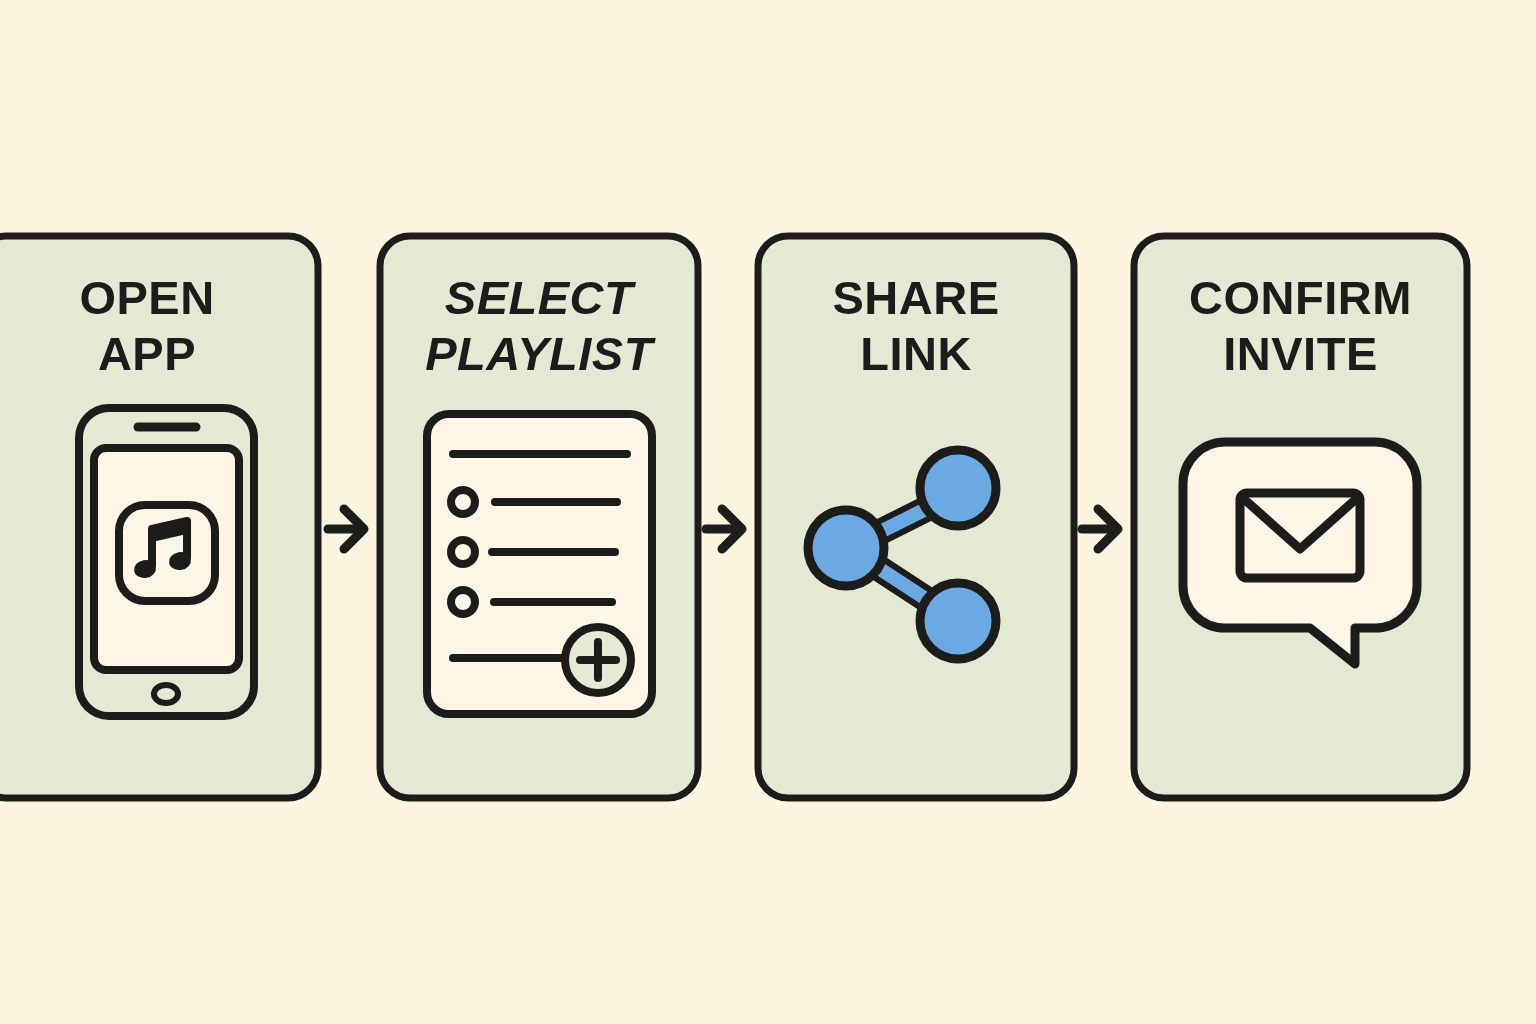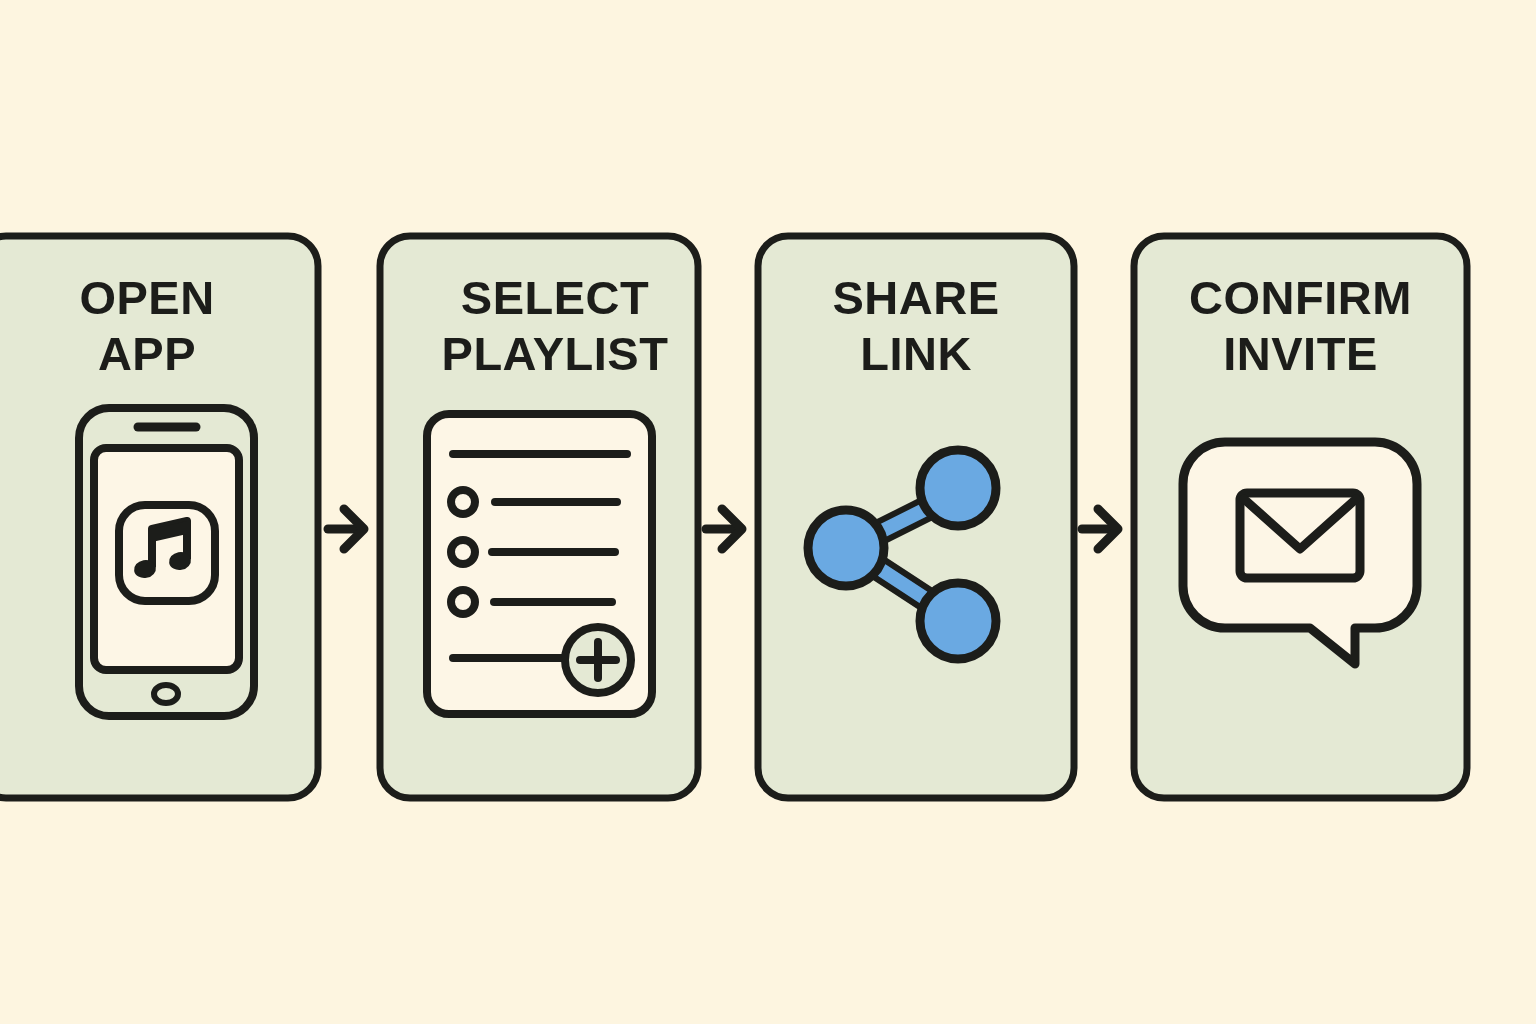--- a/index.html
+++ b/index.html
@@ -141,21 +141,21 @@
     </g>
     <g>
       <line x1="1082" y1="521" x2="1116" y2="521" stroke="#1c1d1a" stroke-width="9" stroke-linecap="round"></line>
       <path d="M1098 501 L1118 521 L1098 541" fill="none" stroke="#1c1d1a" stroke-width="9" stroke-linecap="round" stroke-linejoin="round"></path>
     </g>
   </svg>
 
   <div class="card-title" style="left:-24px; top:262px; width:342px;">OPEN
 APP</div>
 
-  <div class="card-title" style="left:396px; top:262px; width:318px;">SELECT
+  <div class="card-title" style="left:380px; top:262px; width:318px;font-style:italic;">SELECT
 PLAYLIST</div>
 
   <div class="card-title" style="left:1134px; top:262px; width:333px;">CONFIRM
 INVITE</div>
 
   <div class="card-title" style="left:758px; top:262px; width:316px;">SHARE
 LINK</div>
 
 </div>
 

